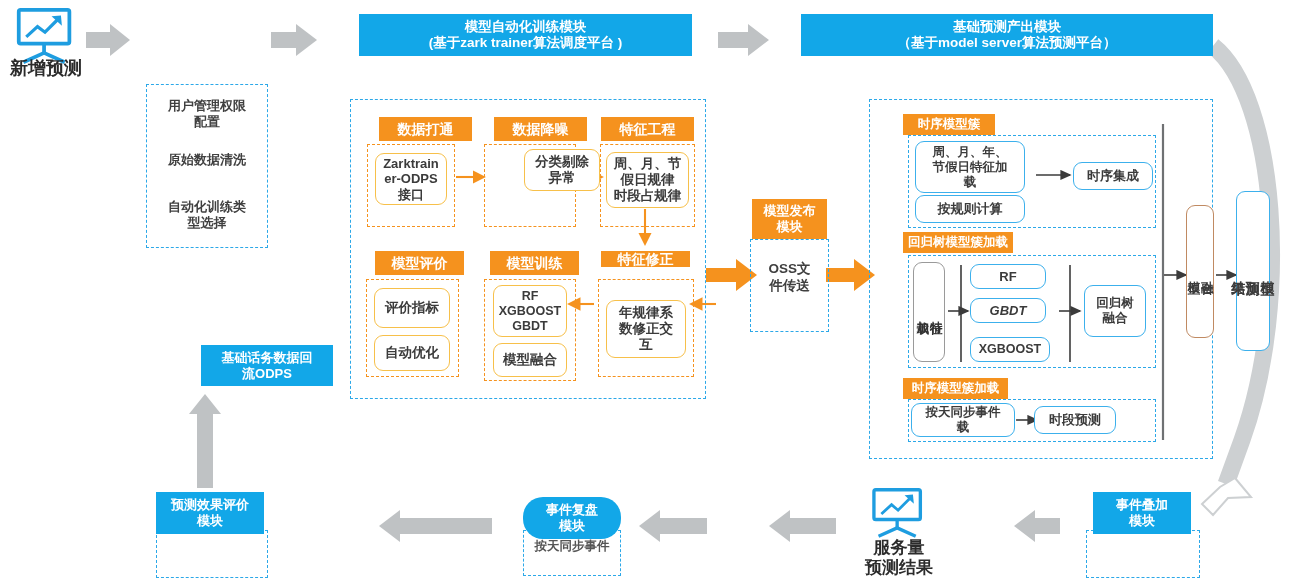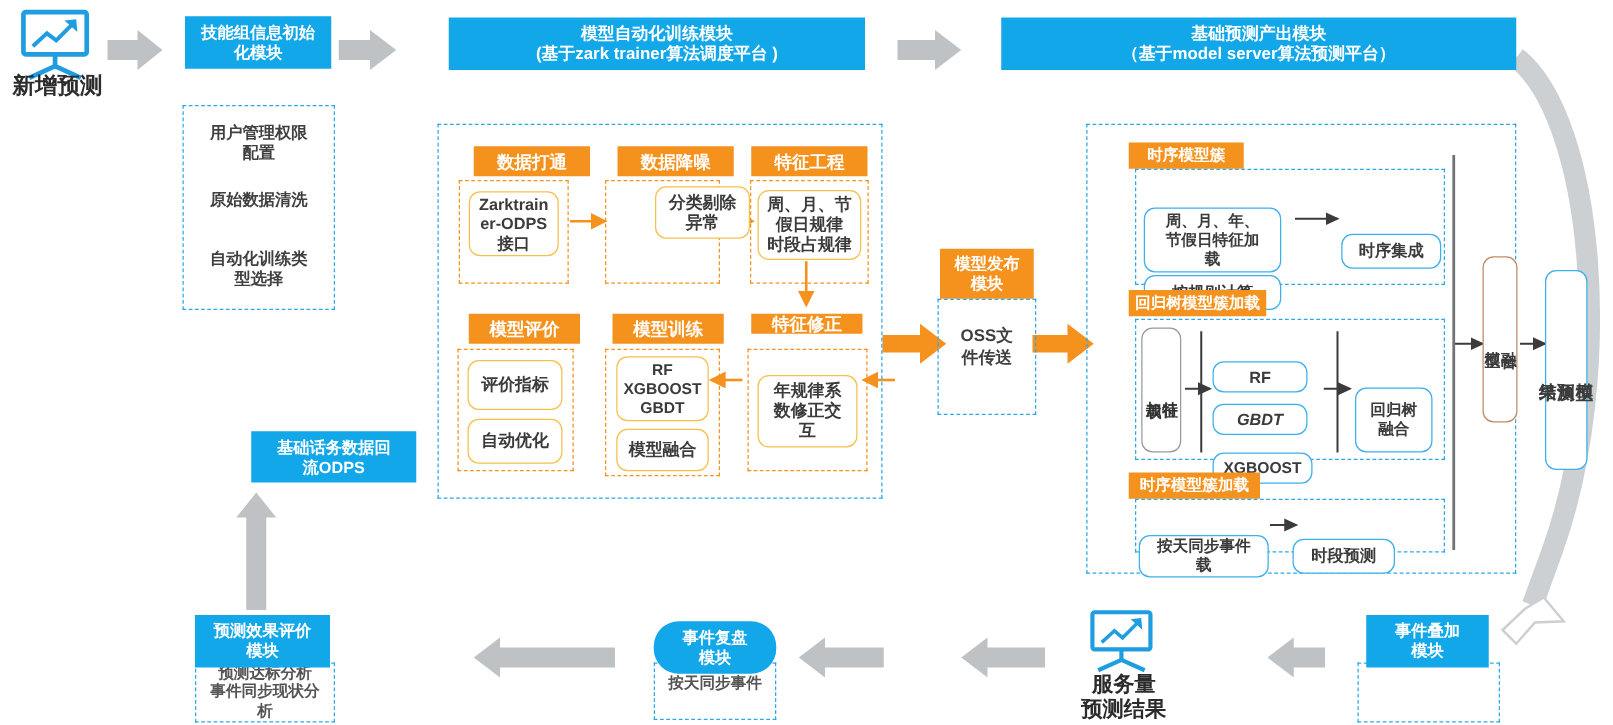--- a/index.html
+++ b/index.html
@@ -30,21 +30,21 @@
   .dashdot-blue{border:1.6px dashed #2ca8e8;}
   .dash-orange{border:1.6px dashed #f5921e;}
 
   
   .node{
     display:flex;align-items:center;justify-content:center;
     text-align:center;line-height:1.2;border-radius:9px;
     background:#ffffff;color:#3b3b3b;font-weight:bold;
   }
   .node-amber{border:1.4px solid #f7c04a;}
-  .node-blue{border:1.4px solid #3cb0ec;margin-top:25px;}
+  .node-blue{border:1.4px solid #3cb0ec;}
   .node-brown{border:1.4px solid #c08a62;}
   .node-gray{border:1.4px solid #9a9a9a;color:#333;}
 
   .plain{
     display:flex;align-items:center;justify-content:center;
     text-align:center;line-height:1.25;color:#404040;font-weight:bold;
   }
   .vtext{writing-mode:vertical-rl;text-orientation:upright;letter-spacing:1px;}
 
   .caption{
@@ -119,22 +119,20 @@
       <rect x="11" y="4" width="54" height="36" rx="2" fill="none" stroke="#1e9de0" stroke-width="4"></rect>
       <polyline points="19,33 31,22 39,28 55,12" fill="none" stroke="#1e9de0" stroke-width="3.4"></polyline>
       <polygon points="56,10 57,21 46,11" fill="#1e9de0"></polygon>
       <line x1="38" y1="40" x2="38" y2="50" stroke="#1e9de0" stroke-width="4"></line>
       <line x1="38" y1="50" x2="16" y2="60" stroke="#1e9de0" stroke-width="4"></line>
       <line x1="38" y1="50" x2="60" y2="60" stroke="#1e9de0" stroke-width="4"></line>
     </svg>
   </div>
   <div class="abs caption" style="left:0px;top:58px;width:92px;font-size:18px;white-space:pre-line;">新增预测</div>
 
-  <div class="abs banner" style="left:148px;top:13px;width:117px;height:42px;font-size:13px;white-space:pre-line;">技能组信息初始
-化模块</div>
 
   <div class="abs banner" style="left:359px;top:14px;width:333px;height:42px;font-size:13.5px;flex-direction:column;">
     <span>模型自动化训练模块</span>
     <span>(基于zark trainer算法调度平台 )</span>
   </div>
 
   <div class="abs banner" style="left:801px;top:14px;width:412px;height:42px;font-size:13.5px;flex-direction:column;">
     <span>基础预测产出模块</span>
     <span>（基于model server算法预测平台）</span>
   </div>
@@ -229,23 +227,20 @@
   <div class="abs node node-blue" style="left:1236px;top:191px;width:34px;height:160px;">
     <span class="vtext" style="font-size:14px;line-height:1.05;white-space:pre-line;">模型
 预测
 结果</span>
   </div>
 
   <div class="abs banner" style="left:153px;top:345px;width:132px;height:41px;font-size:13px;white-space:pre-line;margin-left:48px;">基础话务数据回
 流ODPS</div>
 
   <div class="abs dash-blue" style="left:156px;top:530px;width:112px;height:48px;"></div>
-  <div class="abs plain" style="left:156px;top:530px;width:112px;height:48px;font-size:12.5px;white-space:pre-line;color:#555;">预测达标分析
-事件同步现状分
-析</div>
   <div class="abs banner" style="left:156px;top:492px;width:108px;height:42px;font-size:13px;white-space:pre-line;">预测效果评价
 模块</div>
 
   <div class="abs dash-blue" style="left:523px;top:530px;width:98px;height:46px;"></div>
   <div class="abs plain" style="left:523px;top:534px;width:98px;height:26px;font-size:12.5px;color:#555;">按天同步事件</div>
   <div class="abs banner" style="left:523px;top:497px;width:98px;height:42px;font-size:13px;white-space:pre-line;border-radius:20px;">事件复盘
 模块</div>
 
   <div class="abs" style="left:866px;top:487px;width:66px;height:54px;">
     <svg viewBox="0 0 70 56" width="66" height="52">

